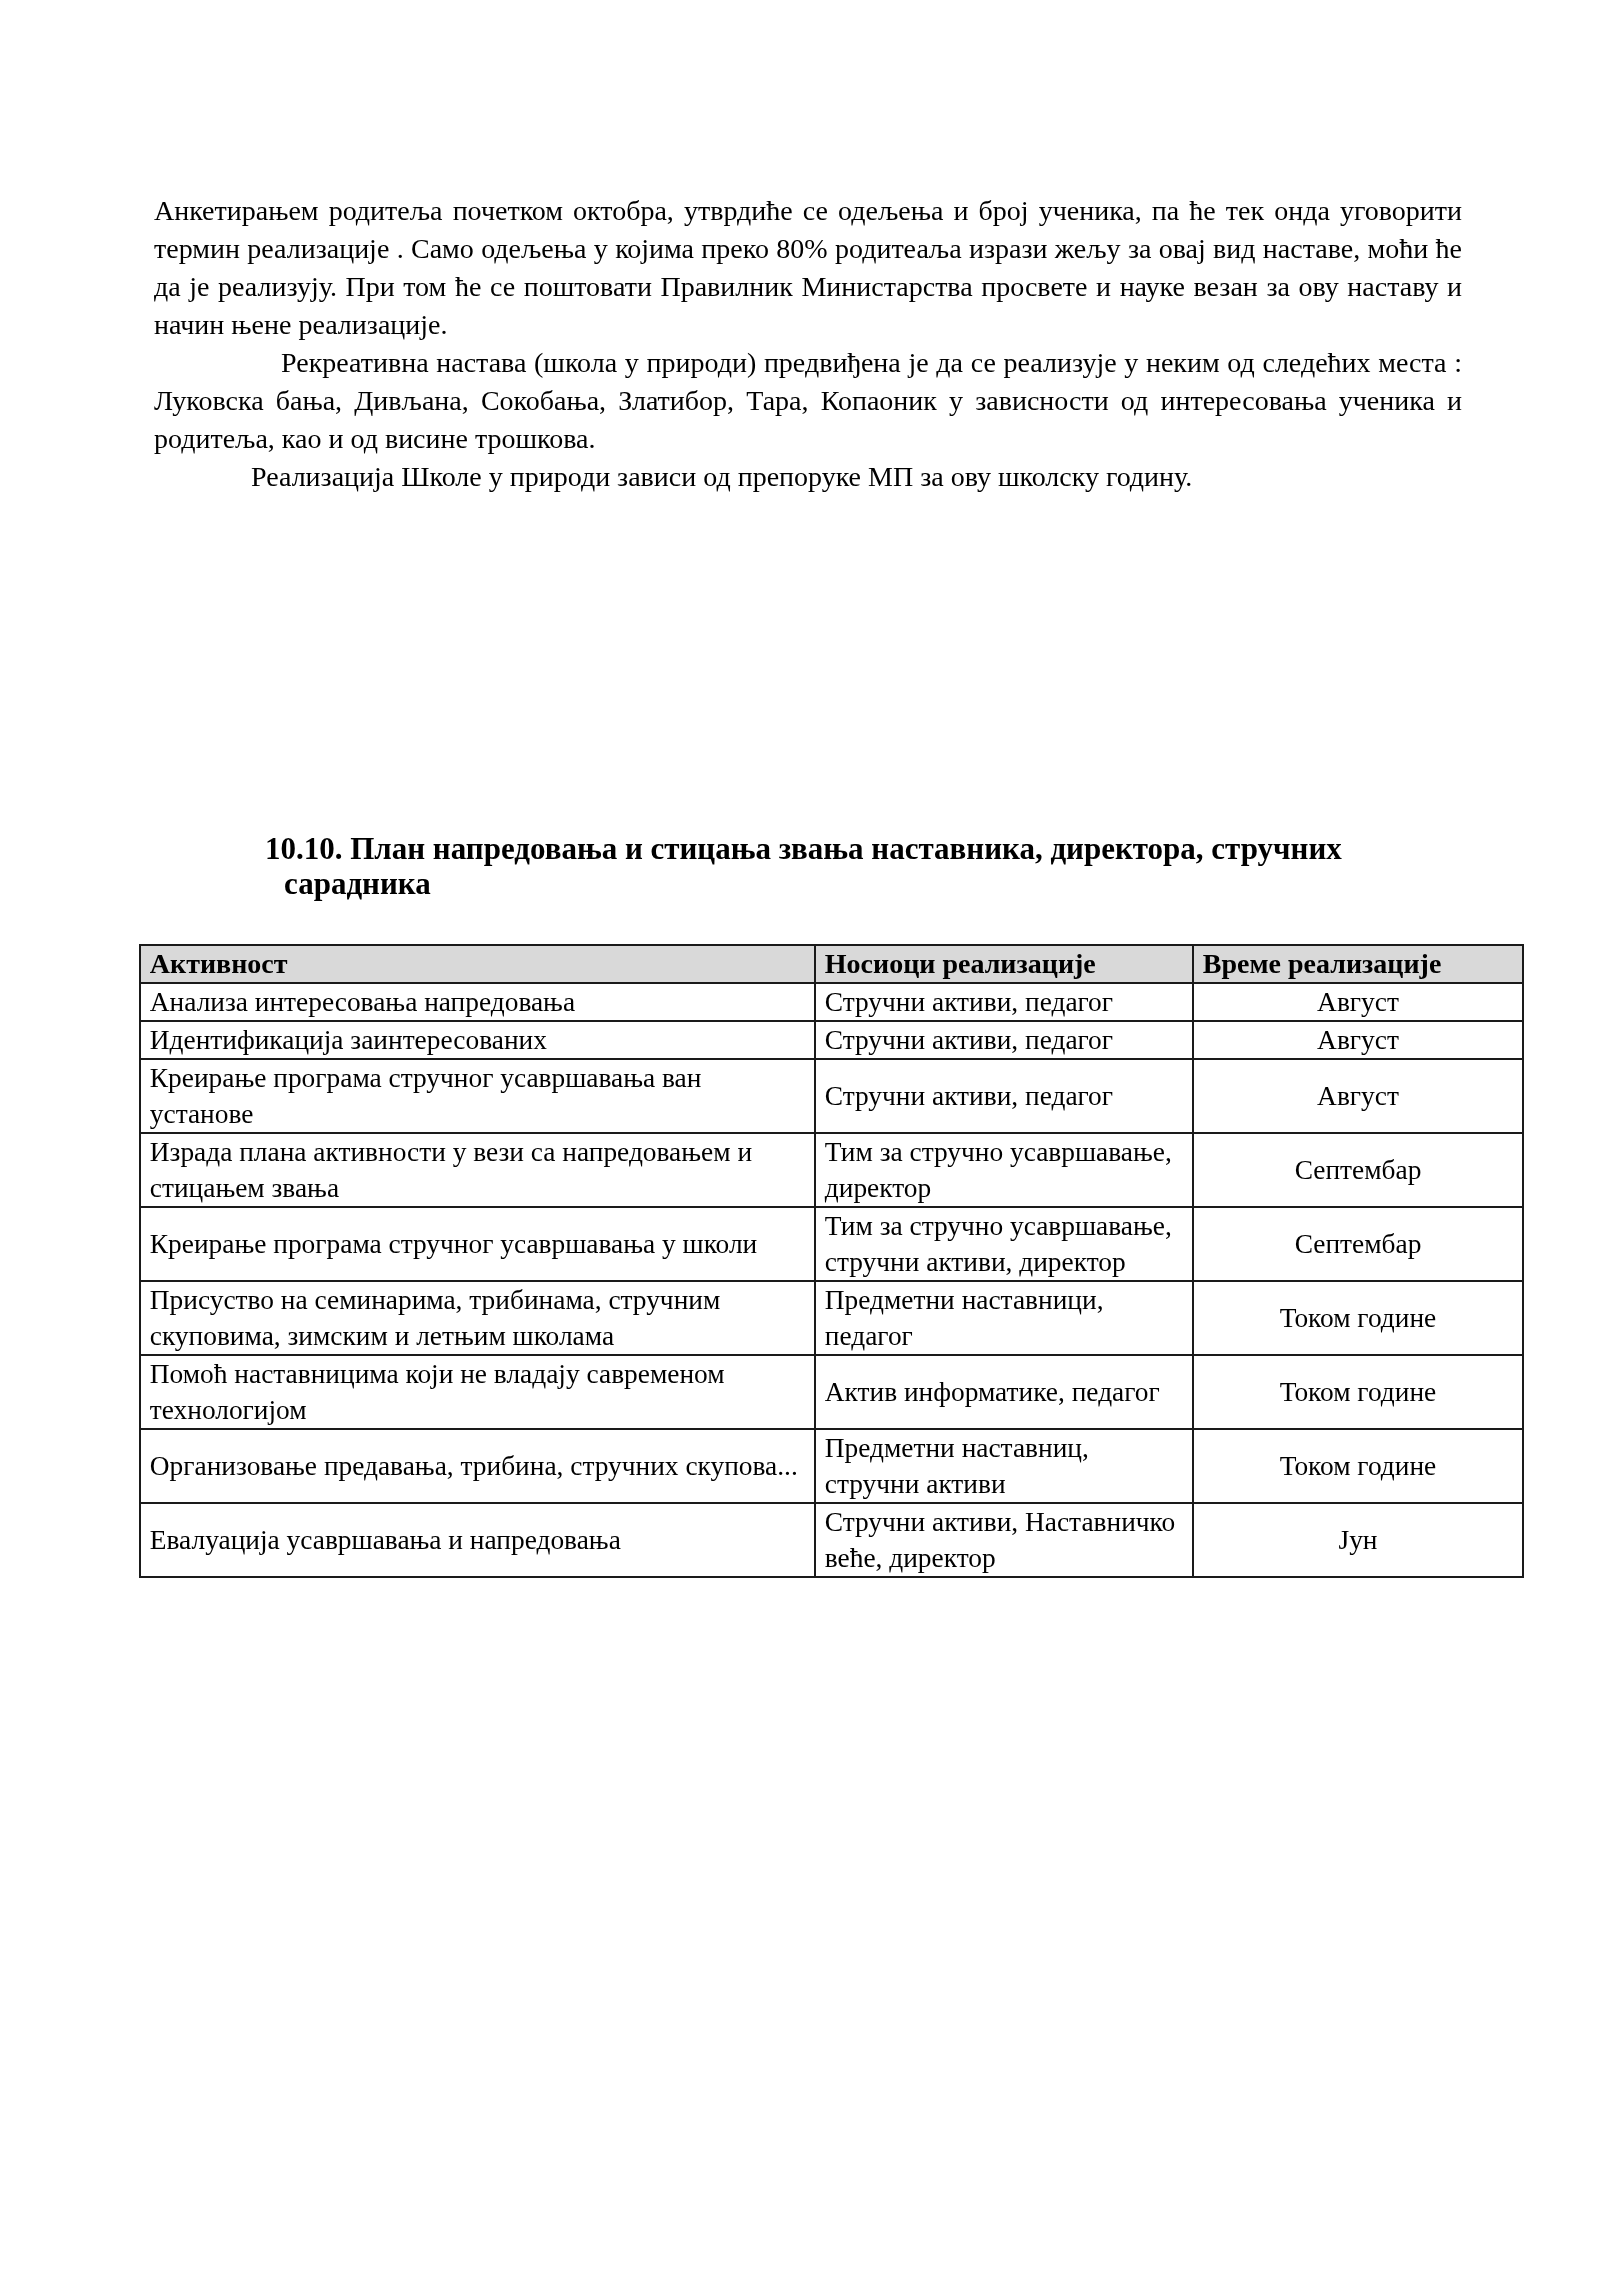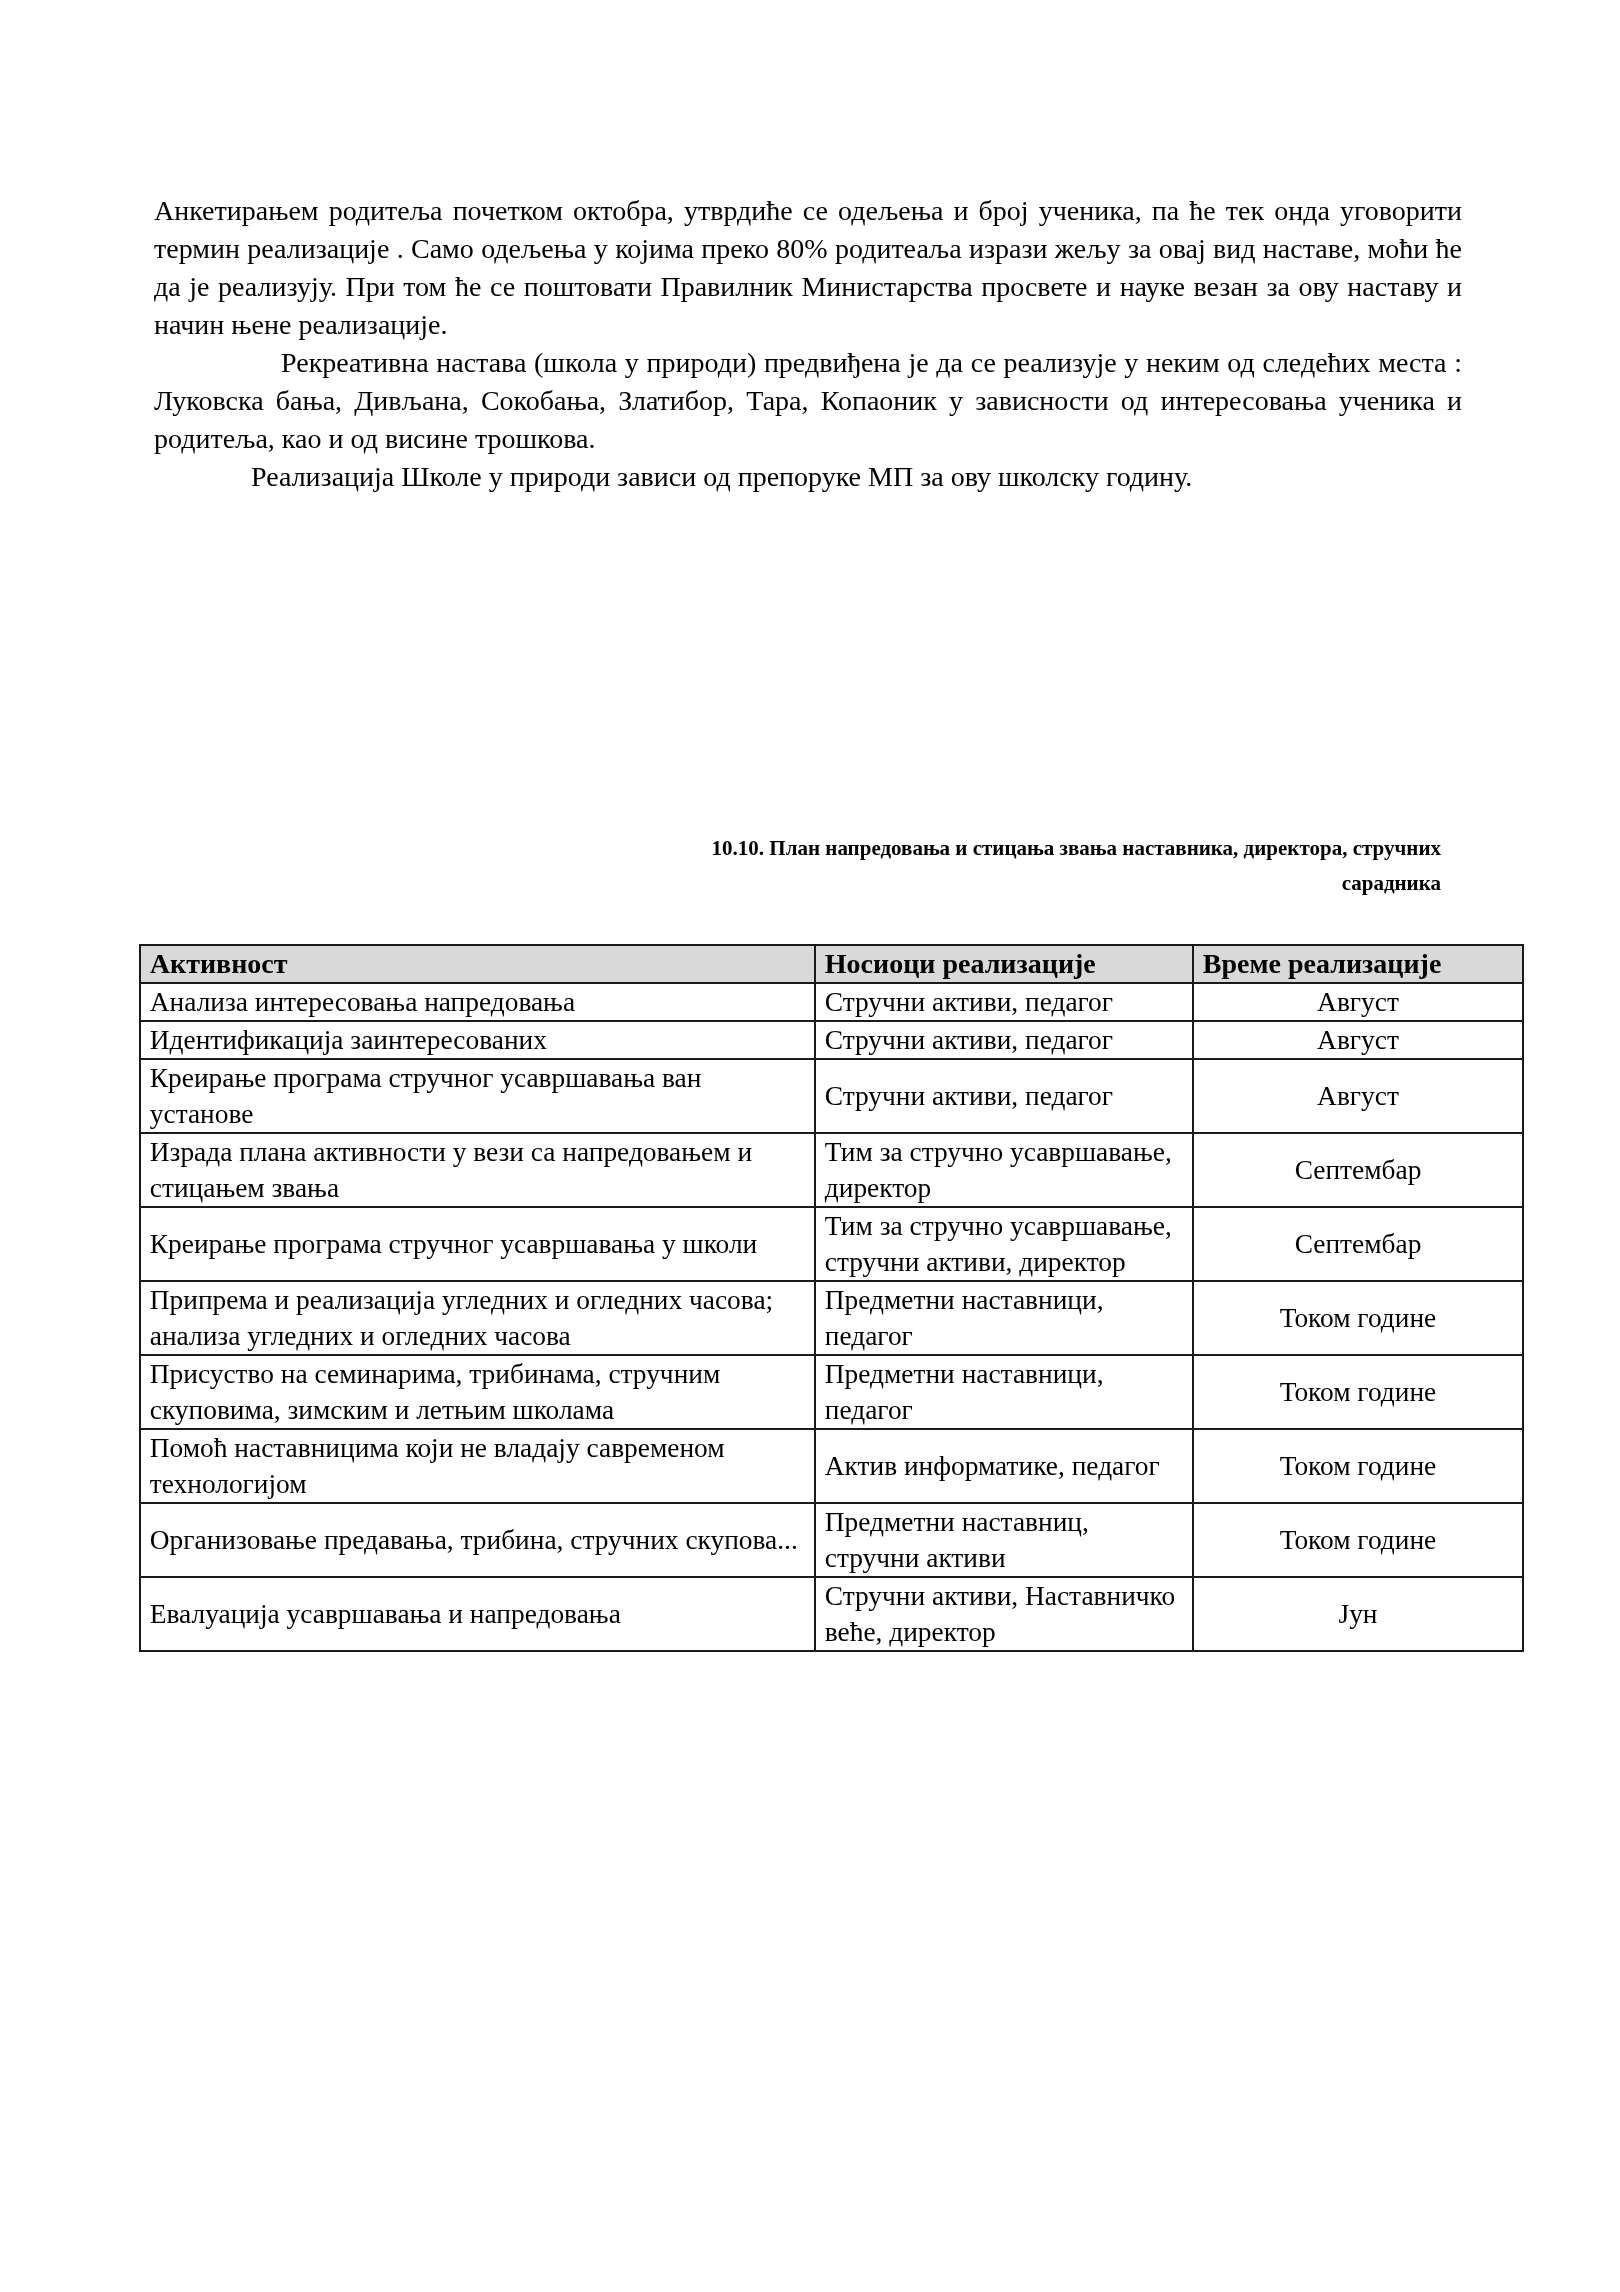--- a/index.html
+++ b/index.html
@@ -35,24 +35,24 @@
     text-align-last: left;
   }
   .intro p.p2 { text-indent: 127px; }
   .intro p.p3 { text-indent: 97px; text-align: right; }
 
   .section-title {
     position: absolute;
     left: 147px;
     top: 831px;
     width: 1294px;
-    font-size: 21px;
+    font-size: 31px;
     font-weight: bold;
     line-height: 35px;
-    text-align: right;
+    text-align: left;
   }
   .section-title .l1 { display: block; padding-left: 118px; }
   .section-title .l2 { display: block; padding-left: 137px; }
 
   table.plan {
     position: absolute;
     left: 139px;
     top: 944px;
     width: 1384px;
     border-collapse: collapse;
@@ -128,25 +128,20 @@
         <td class="act">Израда плана активности у вези са напредовањем и стицањем звања</td>
         <td class="who">Тим за стручно усавршавање, директор</td>
         <td class="when">Септембар</td>
       </tr>
       <tr>
         <td class="act">Креирање програма стручног усавршавања у школи</td>
         <td class="who">Тим за стручно усавршавање, стручни активи, директор</td>
         <td class="when">Септембар</td>
       </tr>
       <tr>
-        <td class="act">Припрема и реализација угледних и огледних часова; анализа угледних и огледних часова</td>
-        <td class="who">Предметни наставници, педагог</td>
-        <td class="when">Током године</td>
-      </tr>
-      <tr>
         <td class="act">Присуство на семинарима, трибинама, стручним скуповима, зимским и летњим школама</td>
         <td class="who">Предметни наставници, педагог</td>
         <td class="when">Током године</td>
       </tr>
       <tr>
         <td class="act">Помоћ наставницима који не владају савременом технологијом</td>
         <td class="who">Актив информатике, педагог</td>
         <td class="when">Током године</td>
       </tr>
       <tr>

